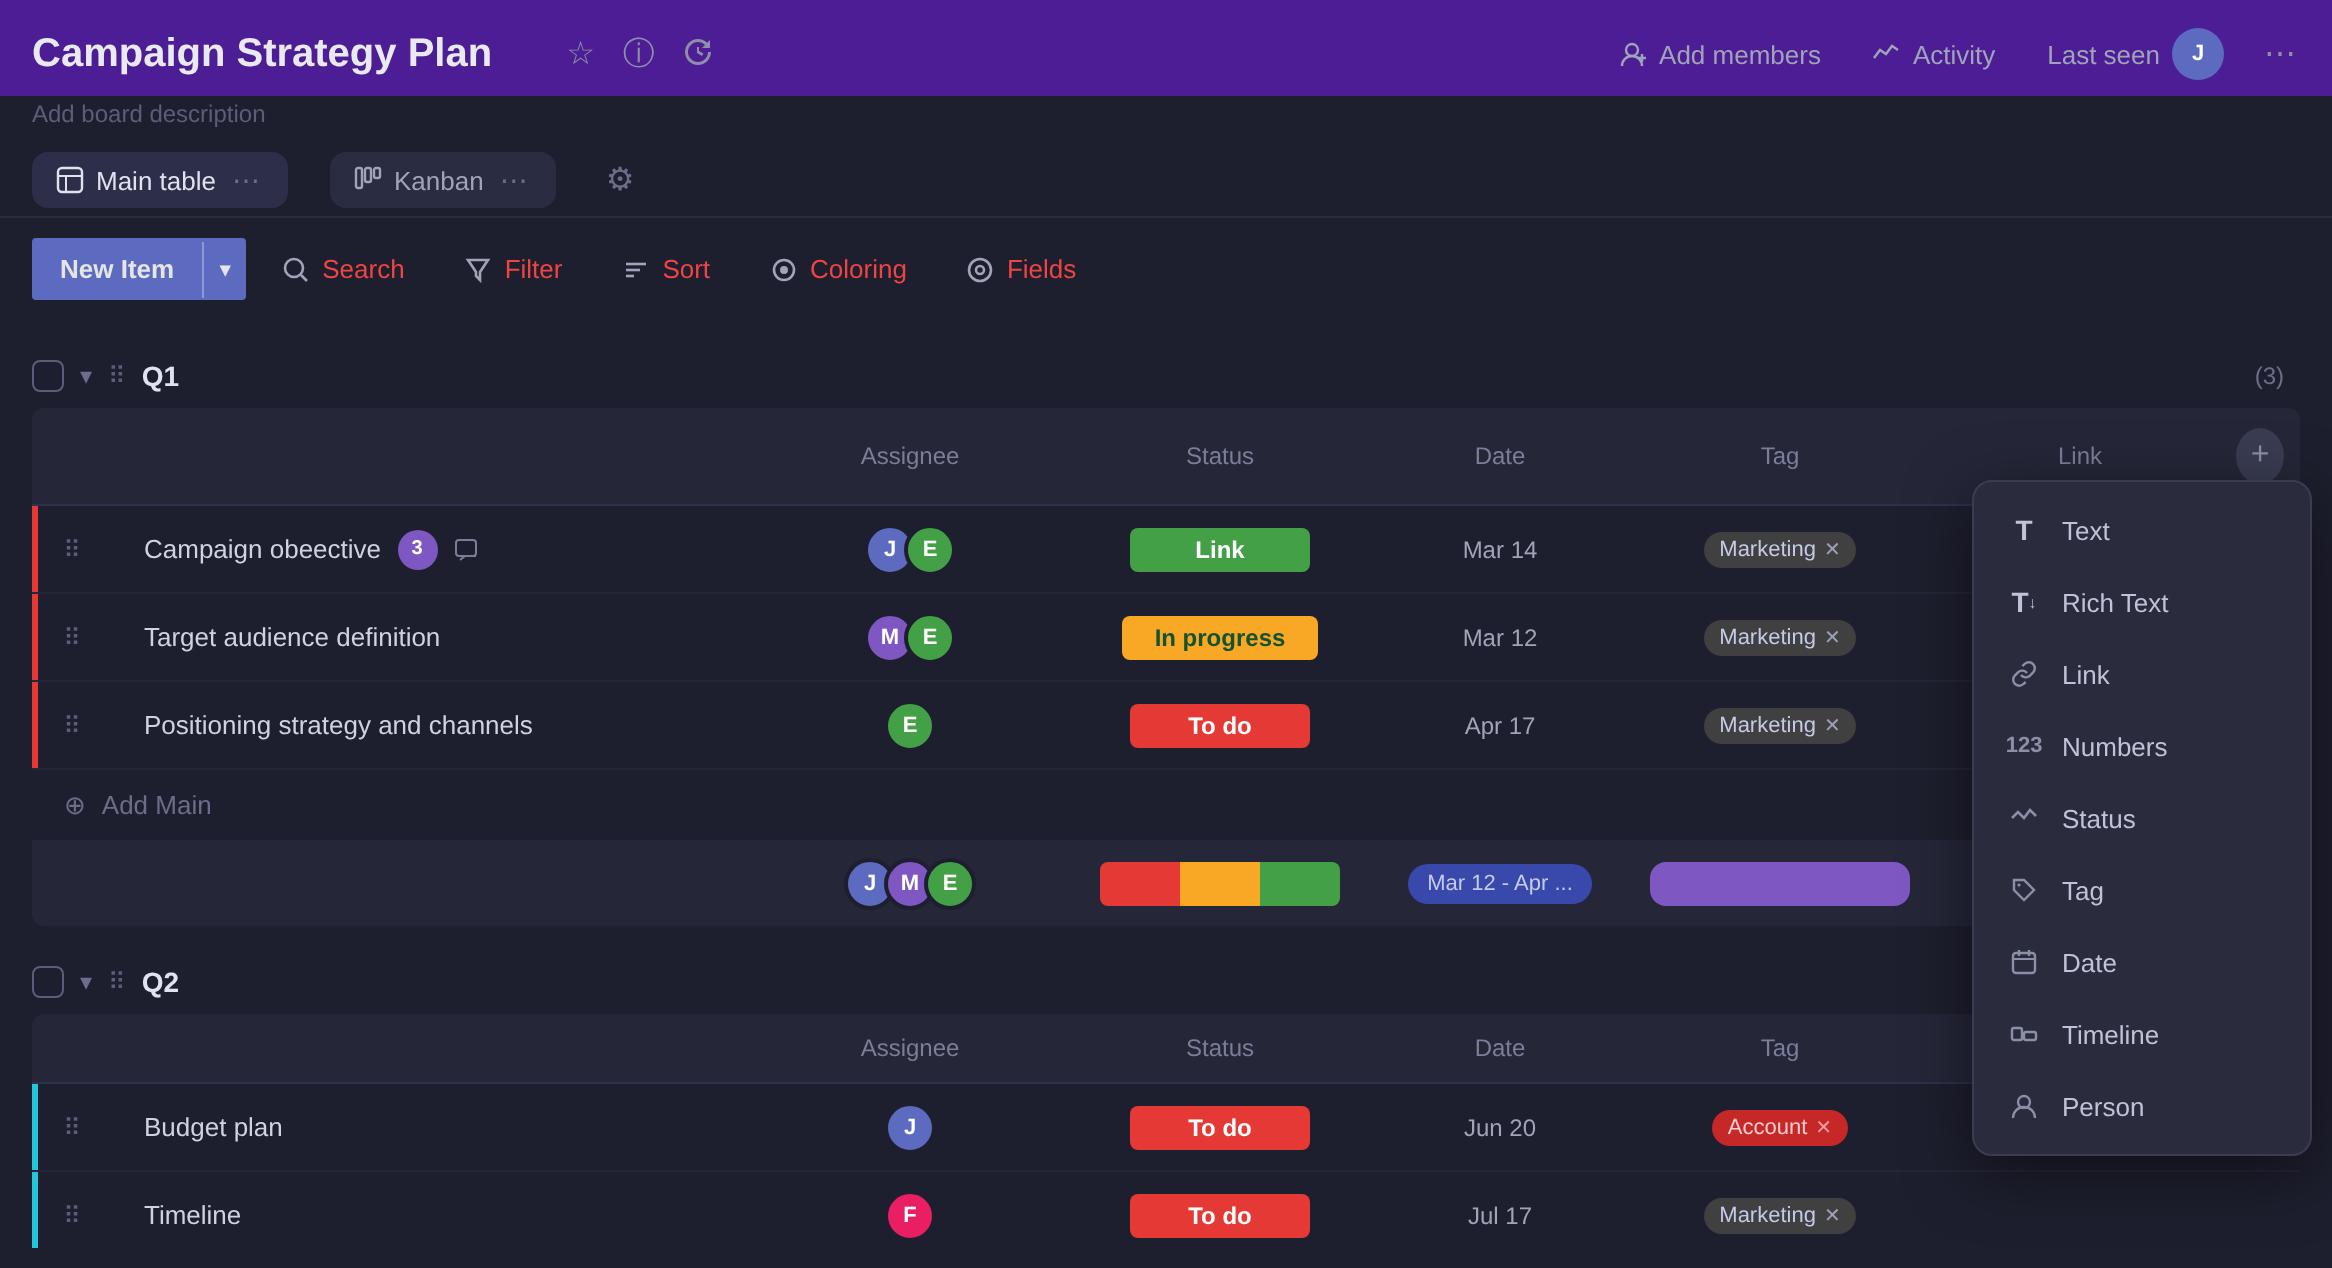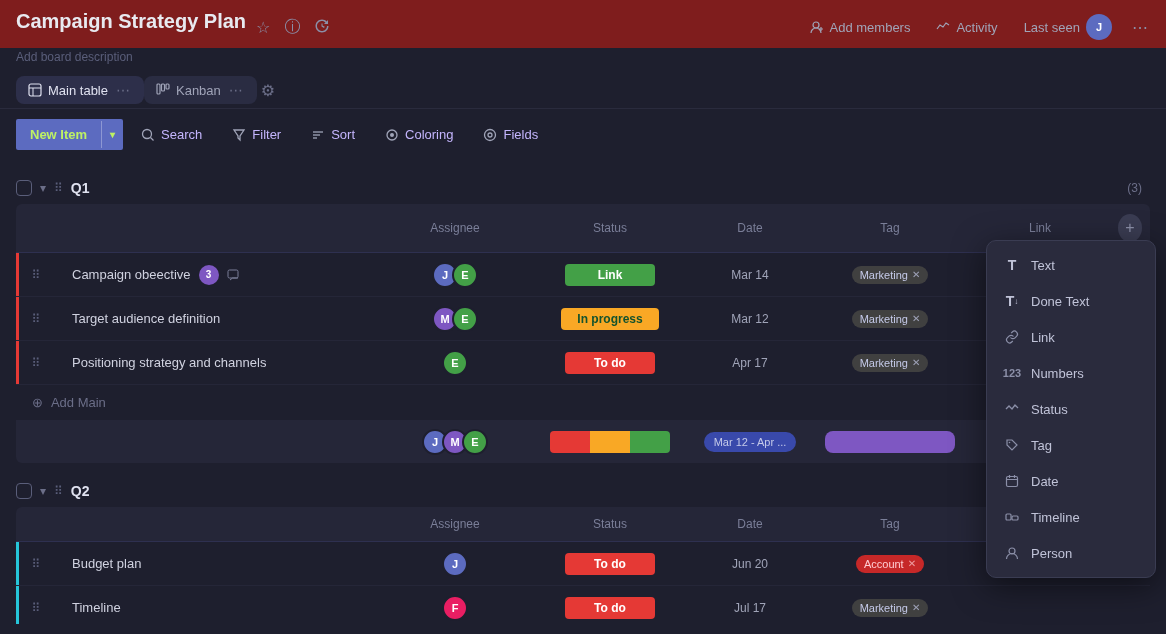--- a/index.html
+++ b/index.html
@@ -9,23 +9,24 @@
       color: #c8cad4;
       width: 1166px;
       height: 634px;
       overflow: hidden;
       position: relative;
     }
 
     
     .header {
       display: flex;
+      align-items: center;
       padding: 10px 16px 4px 16px;
-      gap: 0;
-      background: #7f1d1d;
+      gap: 27px;
+      background: #4c1d95;
     }
     .header-title {
       font-size: 20px;
       font-weight: 700;
       color: #e8eaf0;
       margin-right: 8px;
     }
     .header-icons {
       display: flex;
       gap: 10px;
@@ -90,21 +91,21 @@
       font-size: 12px;
       color: #5a5e7a;
       cursor: pointer;
     }
 
     
     .tab-bar {
       display: flex;
       align-items: center;
       padding: 4px 16px;
-      gap: 0;
+      gap: 21px;
       border-bottom: 1px solid #2a2b3d;
       background: #1e1f2e;
     }
     .tab {
       display: flex;
       align-items: center;
       gap: 6px;
       padding: 6px 12px;
       border-radius: 8px;
       cursor: pointer;
@@ -138,21 +139,21 @@
       display: flex;
       align-items: center;
       padding: 10px 16px;
       gap: 6px;
       background: #1e1f2e;
     }
     .new-item-btn {
       display: flex;
       align-items: center;
       background: #5c6bc0;
-      color: #bef264;
+      color: #e5e5e5;
       border: none;
       border-radius: 2px;
       cursor: pointer;
       font-size: 13px;
       font-weight: 600;
       overflow: hidden;
     }
     .new-item-main {
       padding: 8px 14px;
     }
@@ -160,21 +161,21 @@
       padding: 8px 8px;
       border-left: 1px solid rgba(255,255,255,0.3);
       font-size: 10px;
     }
     .toolbar-btn {
       display: flex;
       align-items: center;
       gap: 6px;
       background: none;
       border: none;
-      color: #c4b5fd;
+      color: #ef4444;
       cursor: pointer;
       font-size: 13px;
       padding: 7px 12px;
       border-radius: 8px;
     }
 
     
     .table-area {
       padding: 0 16px;
       overflow-y: auto;
@@ -771,21 +772,21 @@
 
 <div class="dropdown-menu">
   <div class="dropdown-item">
     <span class="dropdown-icon" style="font-weight:700;font-size:14px;color:#c0c3d8;">T</span>
     <span>Text</span>
   </div>
   <div class="dropdown-item">
     <span class="dropdown-icon" style="font-weight:700;font-size:14px;color:#c0c3d8;position:relative;">
       T<sub style="font-size:8px">↓</sub>
     </span>
-    <span>Done Text</span>
+    <span>Rich Text</span>
   </div>
   <div class="dropdown-item">
     <span class="dropdown-icon">
       <svg width="14" height="14" viewBox="0 0 14 14" fill="none">
           <path d="M5.5 7.5a3 3 0 0 0 4.5.3l1.5-1.5a3 3 0 0 0-4.2-4.3L6.2 3.1" stroke="#8b8fa8" stroke-width="1.2"></path>
           <path d="M8.5 6.5a3 3 0 0 0-4.5-.3L2.5 7.7a3 3 0 0 0 4.2 4.3L7.8 11" stroke="#8b8fa8" stroke-width="1.2"></path>
         </svg>
     </span>
     <span>Link</span>
   </div>

